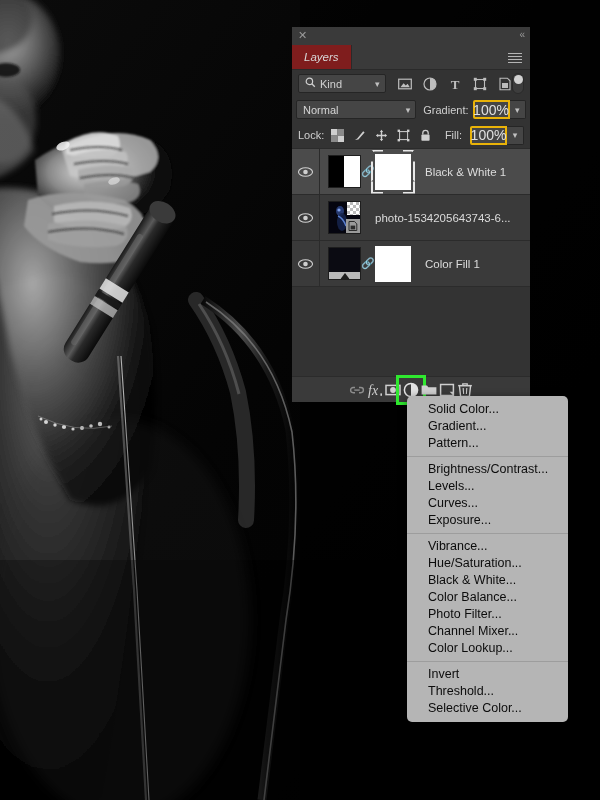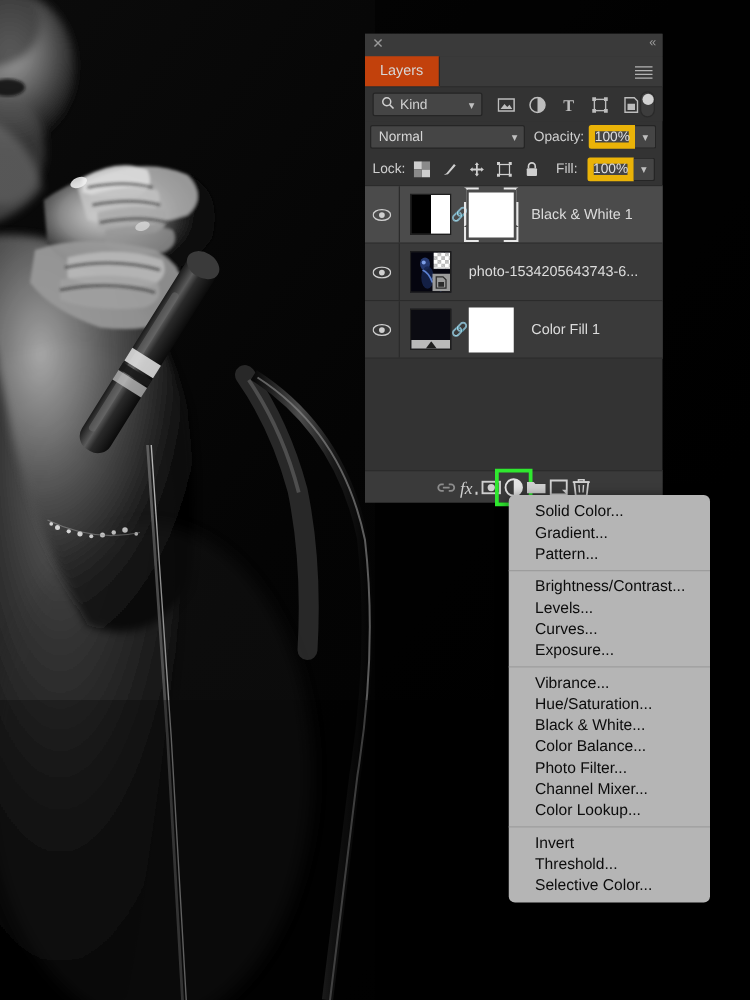--- a/index.html
+++ b/index.html
@@ -42,22 +42,23 @@
     cursor:pointer;
   }
 
   .tabrow {
     height:25px; background:#3a3a3a; position:relative;
     display:flex; align-items:stretch;
     border-bottom:1px solid #2a2a2a;
   }
   .tab {
     padding:0 12px; display:flex; align-items:center;
-    background:#c2410c; color:#d8d8d8; font-size:11.5px;
+    background:#7f1d1d; color:#d8d8d8; font-size:11.5px;
     border-right:1px solid #2a2a2a;
+    font-style:italic;
   }
   .panel-menu-btn {
     position:absolute; right:8px; top:8px; width:14px; height:10px;
     cursor:pointer;
   }
   .panel-menu-btn i {
     display:block; height:1px; background:#b4b4b4; margin-bottom:2px;
   }
 
   
@@ -95,23 +96,23 @@
   }
   .blend-select {
     width:124px; height:19px; background:#454545; border:1px solid #252525;
     border-radius:2px; position:relative; display:flex; align-items:center;
     padding-left:6px; font-size:11px; color:#d5d5d5; cursor:pointer;
   }
   .blend-select .chev { position:absolute; right:5px; top:4px; color:#c0c0c0; font-size:9px;}
   .op-label { margin-left:7px; font-size:11px; color:#cfcfcf; }
   .op-val {
     margin-left:4px; width:37px; height:19px; background:#454545;
-    border:5px solid #eab308; border-top-left-radius:2px; border-bottom-left-radius:2px;
+    border:2px solid #eab308; border-top-left-radius:2px; border-bottom-left-radius:2px;
     display:flex; align-items:center; justify-content:center;
-    font-size:11px; color:#e0e0e0; cursor:text;
+    font-size:14px; color:#e0e0e0; cursor:text;
   }
   .op-stepper {
     width:17px; height:19px; background:#454545; border:1px solid #252525;
     border-left:none; border-top-right-radius:2px; border-bottom-right-radius:2px;
     display:flex; align-items:center; justify-content:center;
     font-size:9px; color:#c0c0c0; cursor:pointer;
   }
 
   
   .lock-row { height:26px; display:flex; align-items:center; padding:0 6px; }
@@ -395,21 +396,21 @@
     </div>
 
     <div class="toggle-pill"></div>
   </div>
 
   <div class="blend-row">
     <div class="blend-select">
       <span>Normal</span>
       <span class="chev">▾</span>
     </div>
-    <span class="op-label">Opacity:</span>
+    <span class="op-label">Gradient:</span>
     <div class="op-val">100%</div>
     <div class="op-stepper">▾</div>
   </div>
 
   <div class="lock-row">
     <span class="lock-label">Lock:</span>
     <div class="lock-icons">
       <span class="lockicon">
         <svg width="13" height="13" viewBox="0 0 12 12">
           <rect x="0" y="0" width="6" height="6" fill="#cfcfcf"></rect>

